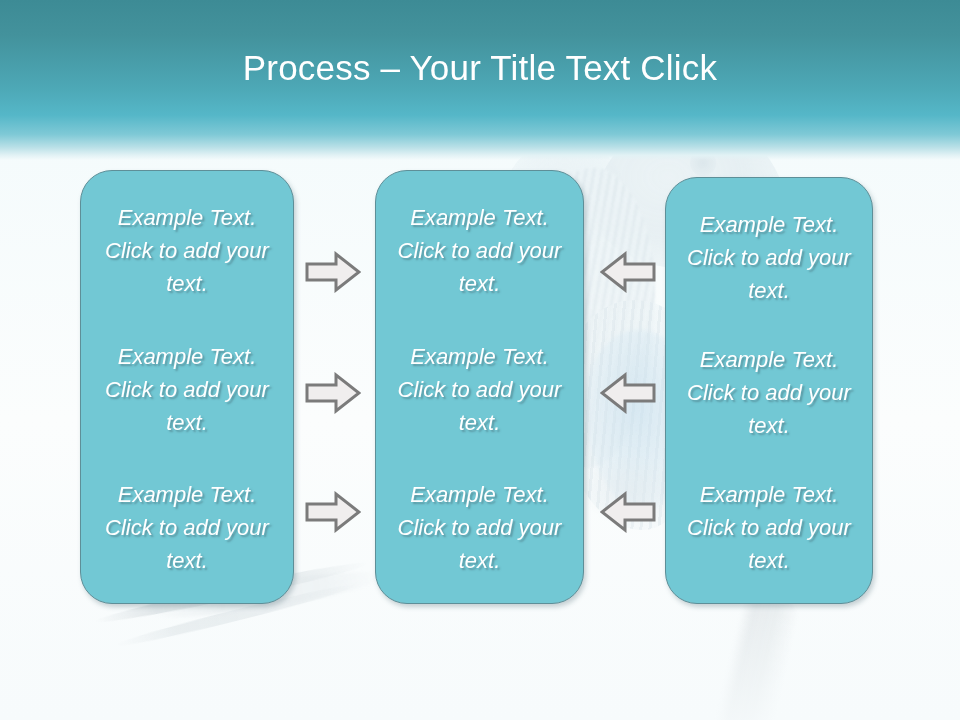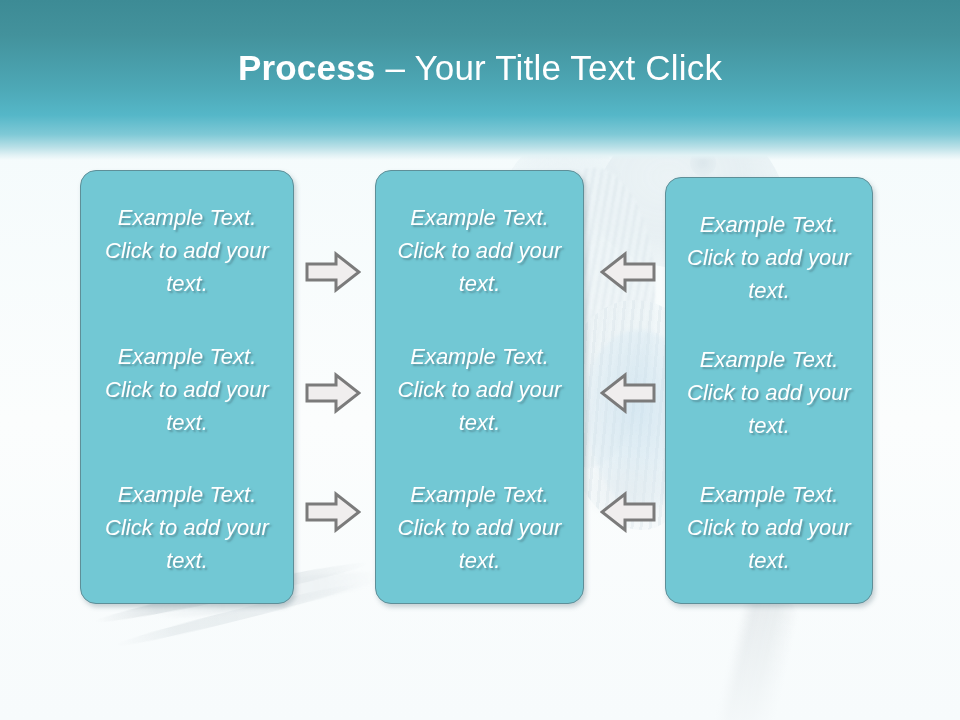--- a/index.html
+++ b/index.html
@@ -211,27 +211,27 @@
     position: absolute;
     left: 0; top: 46px;
     width: 960px;
     text-align: center;
     font-size: 35px;
     line-height: 44px;
     color: #ffffff;
     letter-spacing: 0.2px;
     white-space: nowrap;
   }
-  .title .t-bold { font-weight: bold; text-align: center; }
+  .title .t-bold { font-weight: normal; text-align: center; }
   .title .t-light { font-weight: normal; }
 
   
   .col {
     position: absolute;
-    border-radius: 16px;
+    border-radius: 32px;
     background: #72c8d4;
     border: 1.6px solid #5e8f98;
     box-shadow: 2px 3px 5px rgba(60,95,105,0.28);
     box-sizing: border-box;
     display: flex;
     flex-direction: column;
     justify-content: space-between;
     padding: 30px 14px 26px 14px;
   }
   .col-1 { left: 80px;  top: 170px; width: 214px; height: 434px; }

